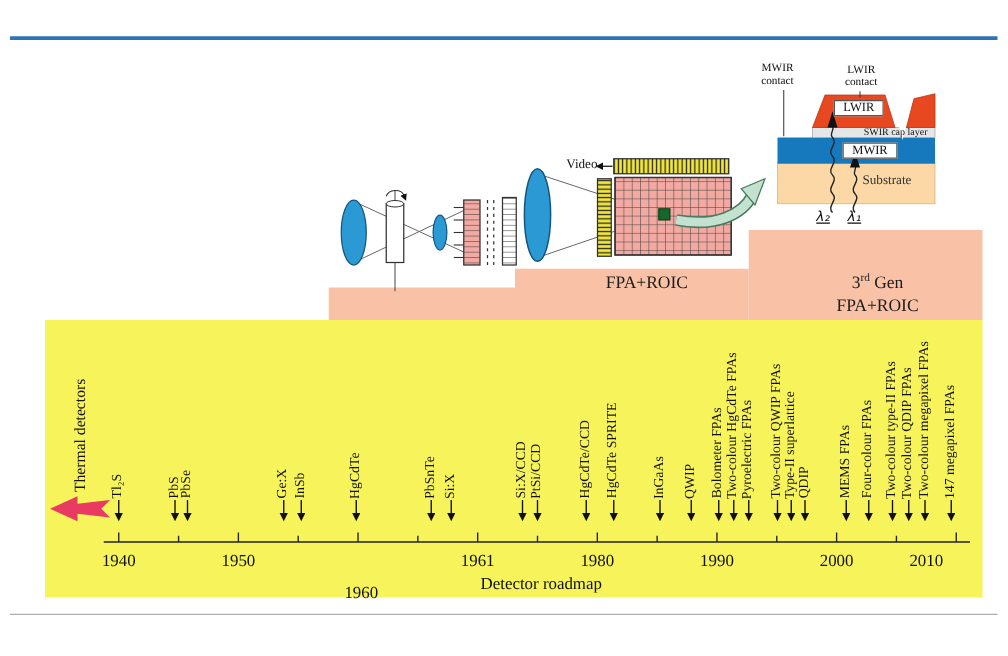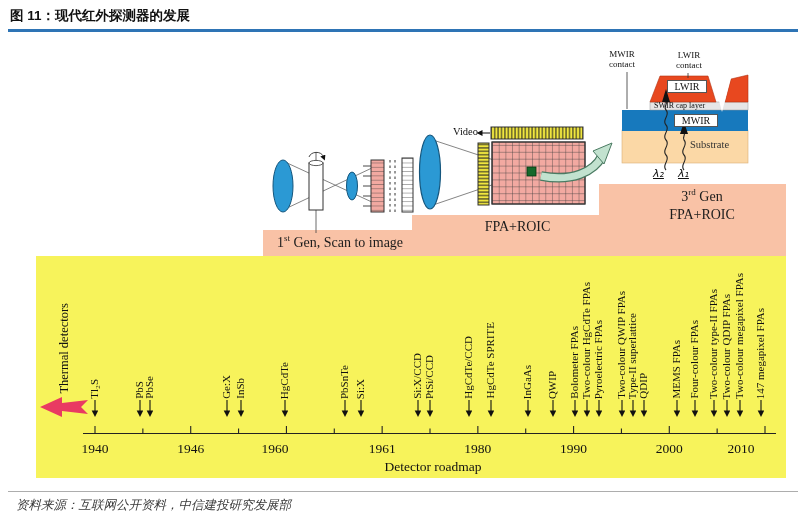--- a/index.html
+++ b/index.html
@@ -19,56 +19,55 @@
   .step3{left:599px;top:184px;width:187px;height:72px;}
   
   svg.overlay{position:absolute;left:0;top:0;}
   .tick{stroke:#222;stroke-width:1.1;}
   .detarrow{stroke:#111;stroke-width:1.1;}
   
   .gen{position:absolute;font:14px "Liberation Serif","DejaVu Serif",serif;color:#1c1c1c;text-align:center;}
   .gen sup{font-size:9px;}
   .gen1{left:258px;top:233px;width:164px;}
   .gen2l{left:460px;top:217px;width:115px;}
-  .gen3l{left:643px;top:187px;width:118px;}
+  .gen3l{left:643px;top:217px;width:118px;}
   .gen .l2{margin-top:2px;}
   
   .video-label{position:absolute;left:448px;top:126px;width:30px;text-align:right;
                font:10.5px "Liberation Serif","DejaVu Serif",serif;color:#111;}
   
   .dev{position:absolute;font:9px "Liberation Serif","DejaVu Serif",serif;color:#111;
        text-align:center;white-space:pre-line;line-height:1.15;}
   .mwirc{left:599px;top:49px;width:46px;}
   .lwirc{left:666px;top:50px;width:46px;}
   .layerbox{position:absolute;background:#fff;border:1px solid #555;color:#111;
             font:10px "Liberation Serif","DejaVu Serif",serif;text-align:center;line-height:11px;}
   .lwirbox{left:667px;top:80px;width:38px;height:11px;}
   .mwirbox{left:674px;top:114px;width:42px;height:11px;}
-  .swirlbl{position:absolute;left:654px;top:101px;width:88px;text-align:left;
+  .swirlbl{position:absolute;left:654px;top:101px;width:88px;text-align:right;
            font:8px "Liberation Serif","DejaVu Serif",serif;color:#111;background:transparent;}
   .substratelbl{position:absolute;left:690px;top:139px;width:54px;text-align:left;
                 font:10.5px "Liberation Serif","DejaVu Serif",serif;color:#333;}
   .lambda{position:absolute;font:italic 11px "DejaVu Sans",sans-serif;color:#111;text-decoration:underline;}
   .lam2{left:653px;top:167px;}
   .lam1{left:678px;top:167px;}
   
   .year{position:absolute;top:441px;transform:translateX(-50%);
         font:13.5px "Liberation Serif","DejaVu Serif",serif;color:#111;}
   .roadmap{position:absolute;left:433px;top:459px;transform:translateX(-50%);
            font:13.5px "Liberation Serif","DejaVu Serif",serif;color:#111;}
   .det{position:absolute;bottom:126px;writing-mode:vertical-rl;transform:rotate(180deg);
        font:11px "Liberation Serif","DejaVu Serif",serif;color:#111;line-height:1;white-space:nowrap;}
   .thermal{position:absolute;left:58px;bottom:131px;writing-mode:vertical-rl;transform:rotate(180deg);
            font:12.5px "Liberation Serif","DejaVu Serif",serif;color:#111;line-height:1;white-space:nowrap;}
 </style>
 </head>
 <body>
 
 <div class="page">
-  <div class="fig-title">图 11：现代红外探测器的发展</div>
   <div class="title-rule"></div>
 
   <div class="canvas">
     <div class="yellow-band"></div>
     <div class="gen-step step1"></div>
     <div class="gen-step step2"></div>
     <div class="gen-step step3"></div>
 
     <svg class="overlay" width="806" height="525" viewBox="0 0 806 525">
       <defs>
@@ -183,23 +182,20 @@
           <line x1="677" x2="677" y1="400" y2="411" class="detarrow" marker-end="url(#ah)"></line>
           <line x1="695" x2="695" y1="400" y2="411" class="detarrow" marker-end="url(#ah)"></line>
           <line x1="714" x2="714" y1="400" y2="411" class="detarrow" marker-end="url(#ah)"></line>
           <line x1="727" x2="727" y1="400" y2="411" class="detarrow" marker-end="url(#ah)"></line>
           <line x1="740" x2="740" y1="400" y2="411" class="detarrow" marker-end="url(#ah)"></line>
           <line x1="761" x2="761" y1="400" y2="411" class="detarrow" marker-end="url(#ah)"></line>
         </g>
       <polygon points="40,407 62,397 62,403 88,400 81,407 88,414 62,411 62,417" fill="#E93A62" stroke="none"></polygon>
     </svg>
 
-    <div class="gen gen1">
-      <span>1</span><sup>st</sup><span> Gen, Scan to image</span>
-    </div>
     <div class="gen gen2l">
       <div class="l2">FPA+ROIC</div>
     </div>
     <div class="gen gen3l">
       <div class="l1"><span>3</span><sup>rd</sup><span> Gen</span></div>
       <div class="l2">FPA+ROIC</div>
     </div>
 
     <div class="video-label">Video</div>
 
@@ -238,26 +234,25 @@
         <div class="det" style="left: 638px;">QDIP</div>
         <div class="det" style="left: 671px;">MEMS FPAs</div>
         <div class="det" style="left: 689px;">Four-colour FPAs</div>
         <div class="det" style="left: 708px;">Two-colour type-II FPAs</div>
         <div class="det" style="left: 721px;">Two-colour QDIP FPAs</div>
         <div class="det" style="left: 734px;">Two-colour megapixel FPAs</div>
         <div class="det" style="left: 755px;">147 megapixel FPAs</div>
       </div>
     <div id="year-labels">
         <div class="year" style="left: 95px;">1940</div>
-        <div class="year" style="left: 190.714px;">1946</div>
-        <div class="year" style="left: 275px;">1960</div>
+        <div class="year" style="left: 190.714px;">1950</div>
+        <div class="year" style="left: 289px; margin-top: 25px;">1960</div>
         <div class="year" style="left: 382.143px;">1961</div>
         <div class="year" style="left: 477.857px;">1980</div>
         <div class="year" style="left: 573.571px;">1990</div>
         <div class="year" style="left: 669.286px;">2000</div>
         <div class="year" style="left: 741px;">2010</div>
       </div>
     <div class="roadmap">Detector roadmap</div>
   </div>
 
   <div class="src-rule"></div>
-  <div class="src-text">资料来源：互联网公开资料，中信建投研究发展部</div>
 </div>
 
 </body></html>

